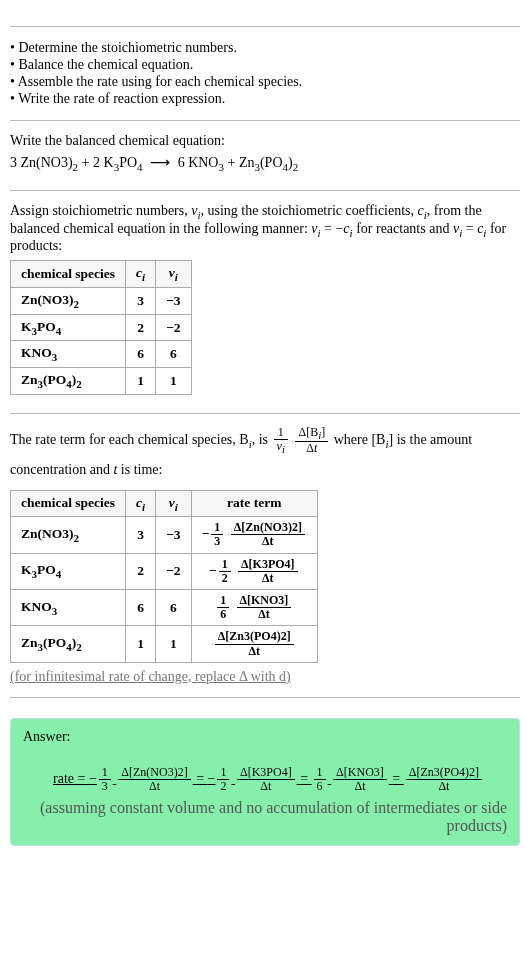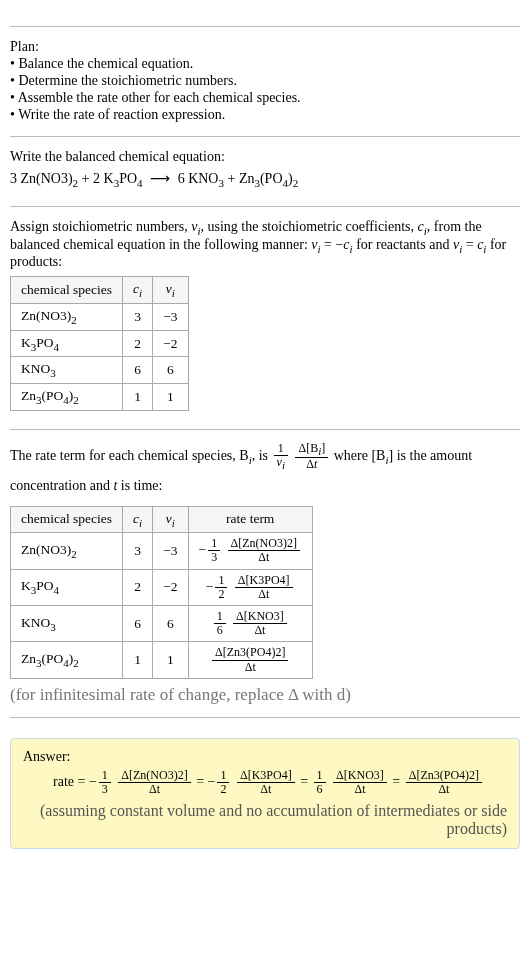--- a/index.html
+++ b/index.html
@@ -22,71 +22,72 @@
   .sub { font-size: 11px; vertical-align: sub; }
   .ital { font-style: italic; }
   table.datatable {
     border-collapse: collapse;
     margin: 6px 0;
   }
   table.datatable th, table.datatable td {
     border: 1px solid #aaa;
     padding: 4px 10px;
     text-align: center;
-    font-weight: normal;
+    font-weight: bold;
     font-size: 13.5px;
   }
   table.datatable th { background: #f6f6f6; }
   .frac {
     display: inline-block;
     vertical-align: middle;
     text-align: center;
     font-size: 12px;
     line-height: 1.1;
     margin: 0 2px;
   }
   .frac .num { display: block; border-bottom: 1px solid #000; padding: 0 3px; }
   .frac .den { display: block; padding: 0 3px; }
   .small-note {
-    font-size: 17px;
+    font-size: 14px;
     color: #777;
+    text-decoration: underline;
   }
   .answer-box {
-    background: #fef9c3;
+    background: #86efac;
     border: 1px solid #c9dceb;
     border-radius: 4px;
     padding: 10px 12px;
     margin-top: 8px;
   }
   .answer-box .indent {
     margin-left: 30px;
-    margin-top: 3px;
+    margin-top: 20px;
+    text-decoration: underline;
   }
   .answer-caption {
     font-size: 16px;
     color: #555;
     text-align: right;
     margin-top: 6px;
   }
   .arrow { display: inline-block; margin: 0 4px; }
   .expr { line-height: 2; }
   .plan-line { margin: 1px 0; }
 </style>
 </head>
 <body>
 
 <div class="section">
 </div>
 <hr>
 
 <div class="section">
-  <div>Plan:</div>
+  <div class="plan-line">• Determine the stoichiometric numbers.</div>
   <div class="plan-line">• Balance the chemical equation.</div>
-  <div class="plan-line">• Determine the stoichiometric numbers.</div>
-  <div class="plan-line">• Assemble the rate other for each chemical species.</div>
+  <div class="plan-line">• Assemble the rate using for each chemical species.</div>
   <div class="plan-line">• Write the rate of reaction expression.</div>
 </div>
 <hr>
 
 <div class="section">
   <div>Write the balanced chemical equation:</div>
   <div class="expr">
     <span>3</span> <span>Zn(NO3)</span><span class="sub">2</span>
     + <span>2</span> K<span class="sub">3</span>PO<span class="sub">4</span>
     <span class="arrow">⟶</span>

